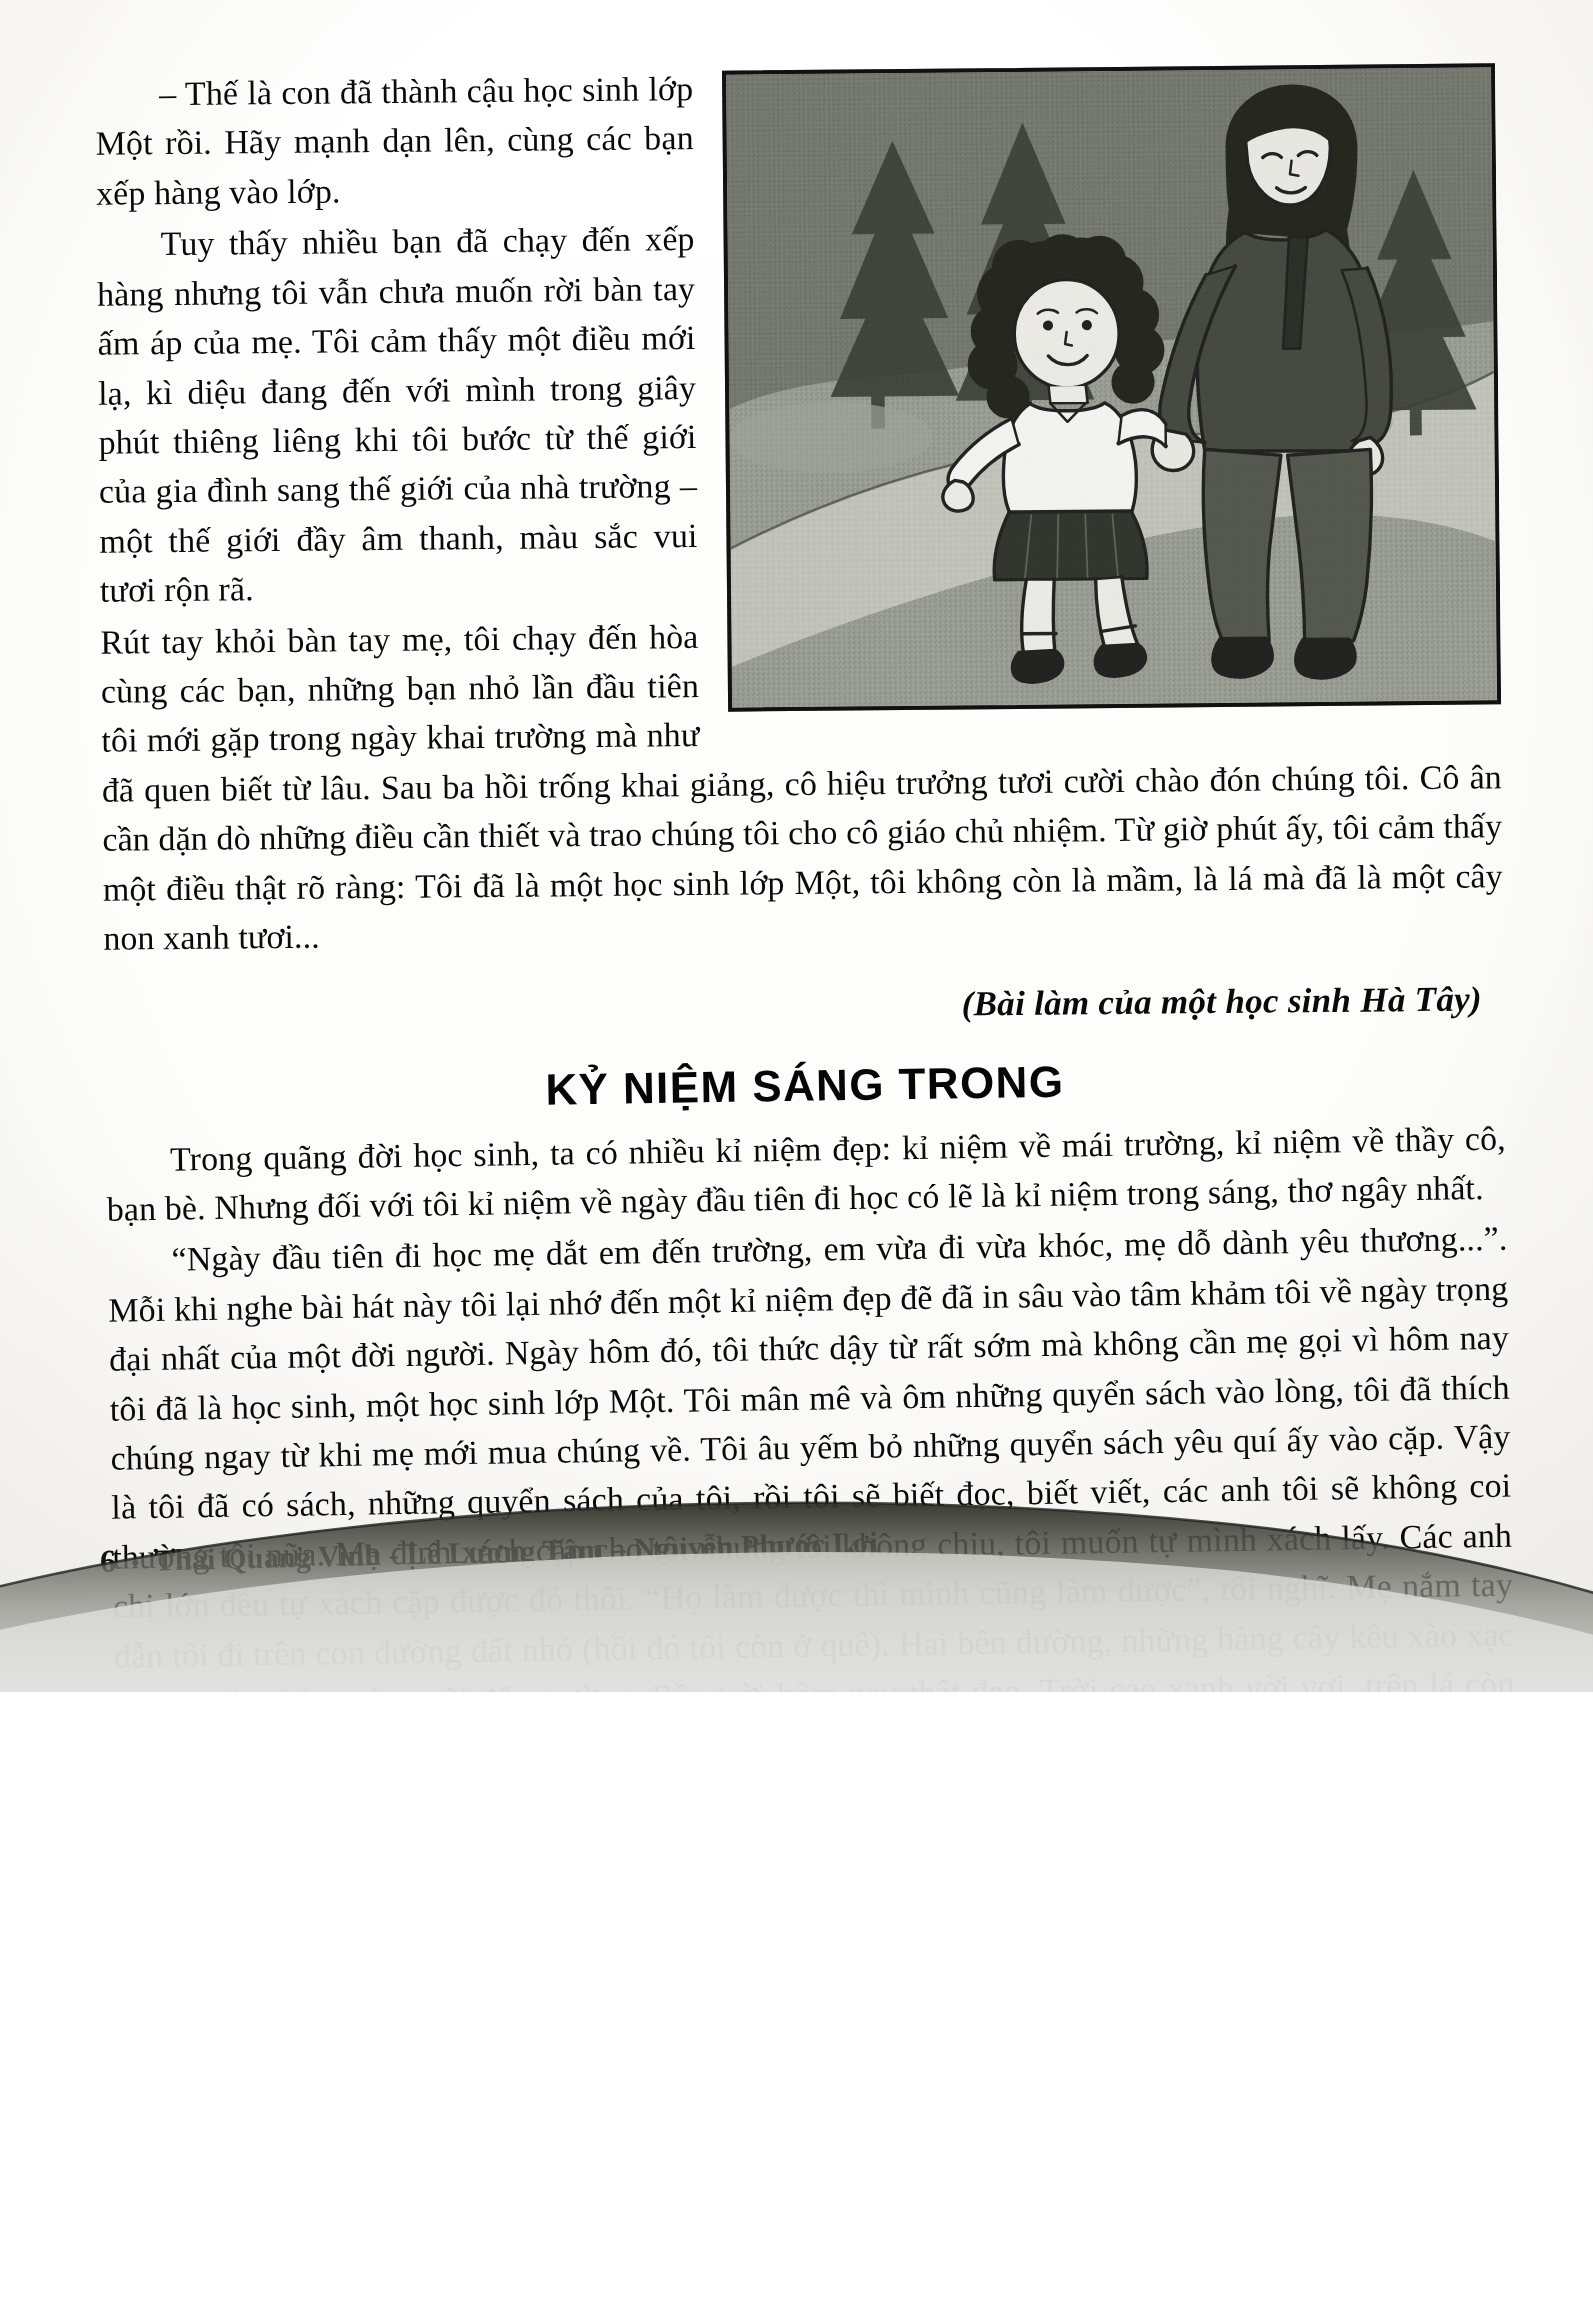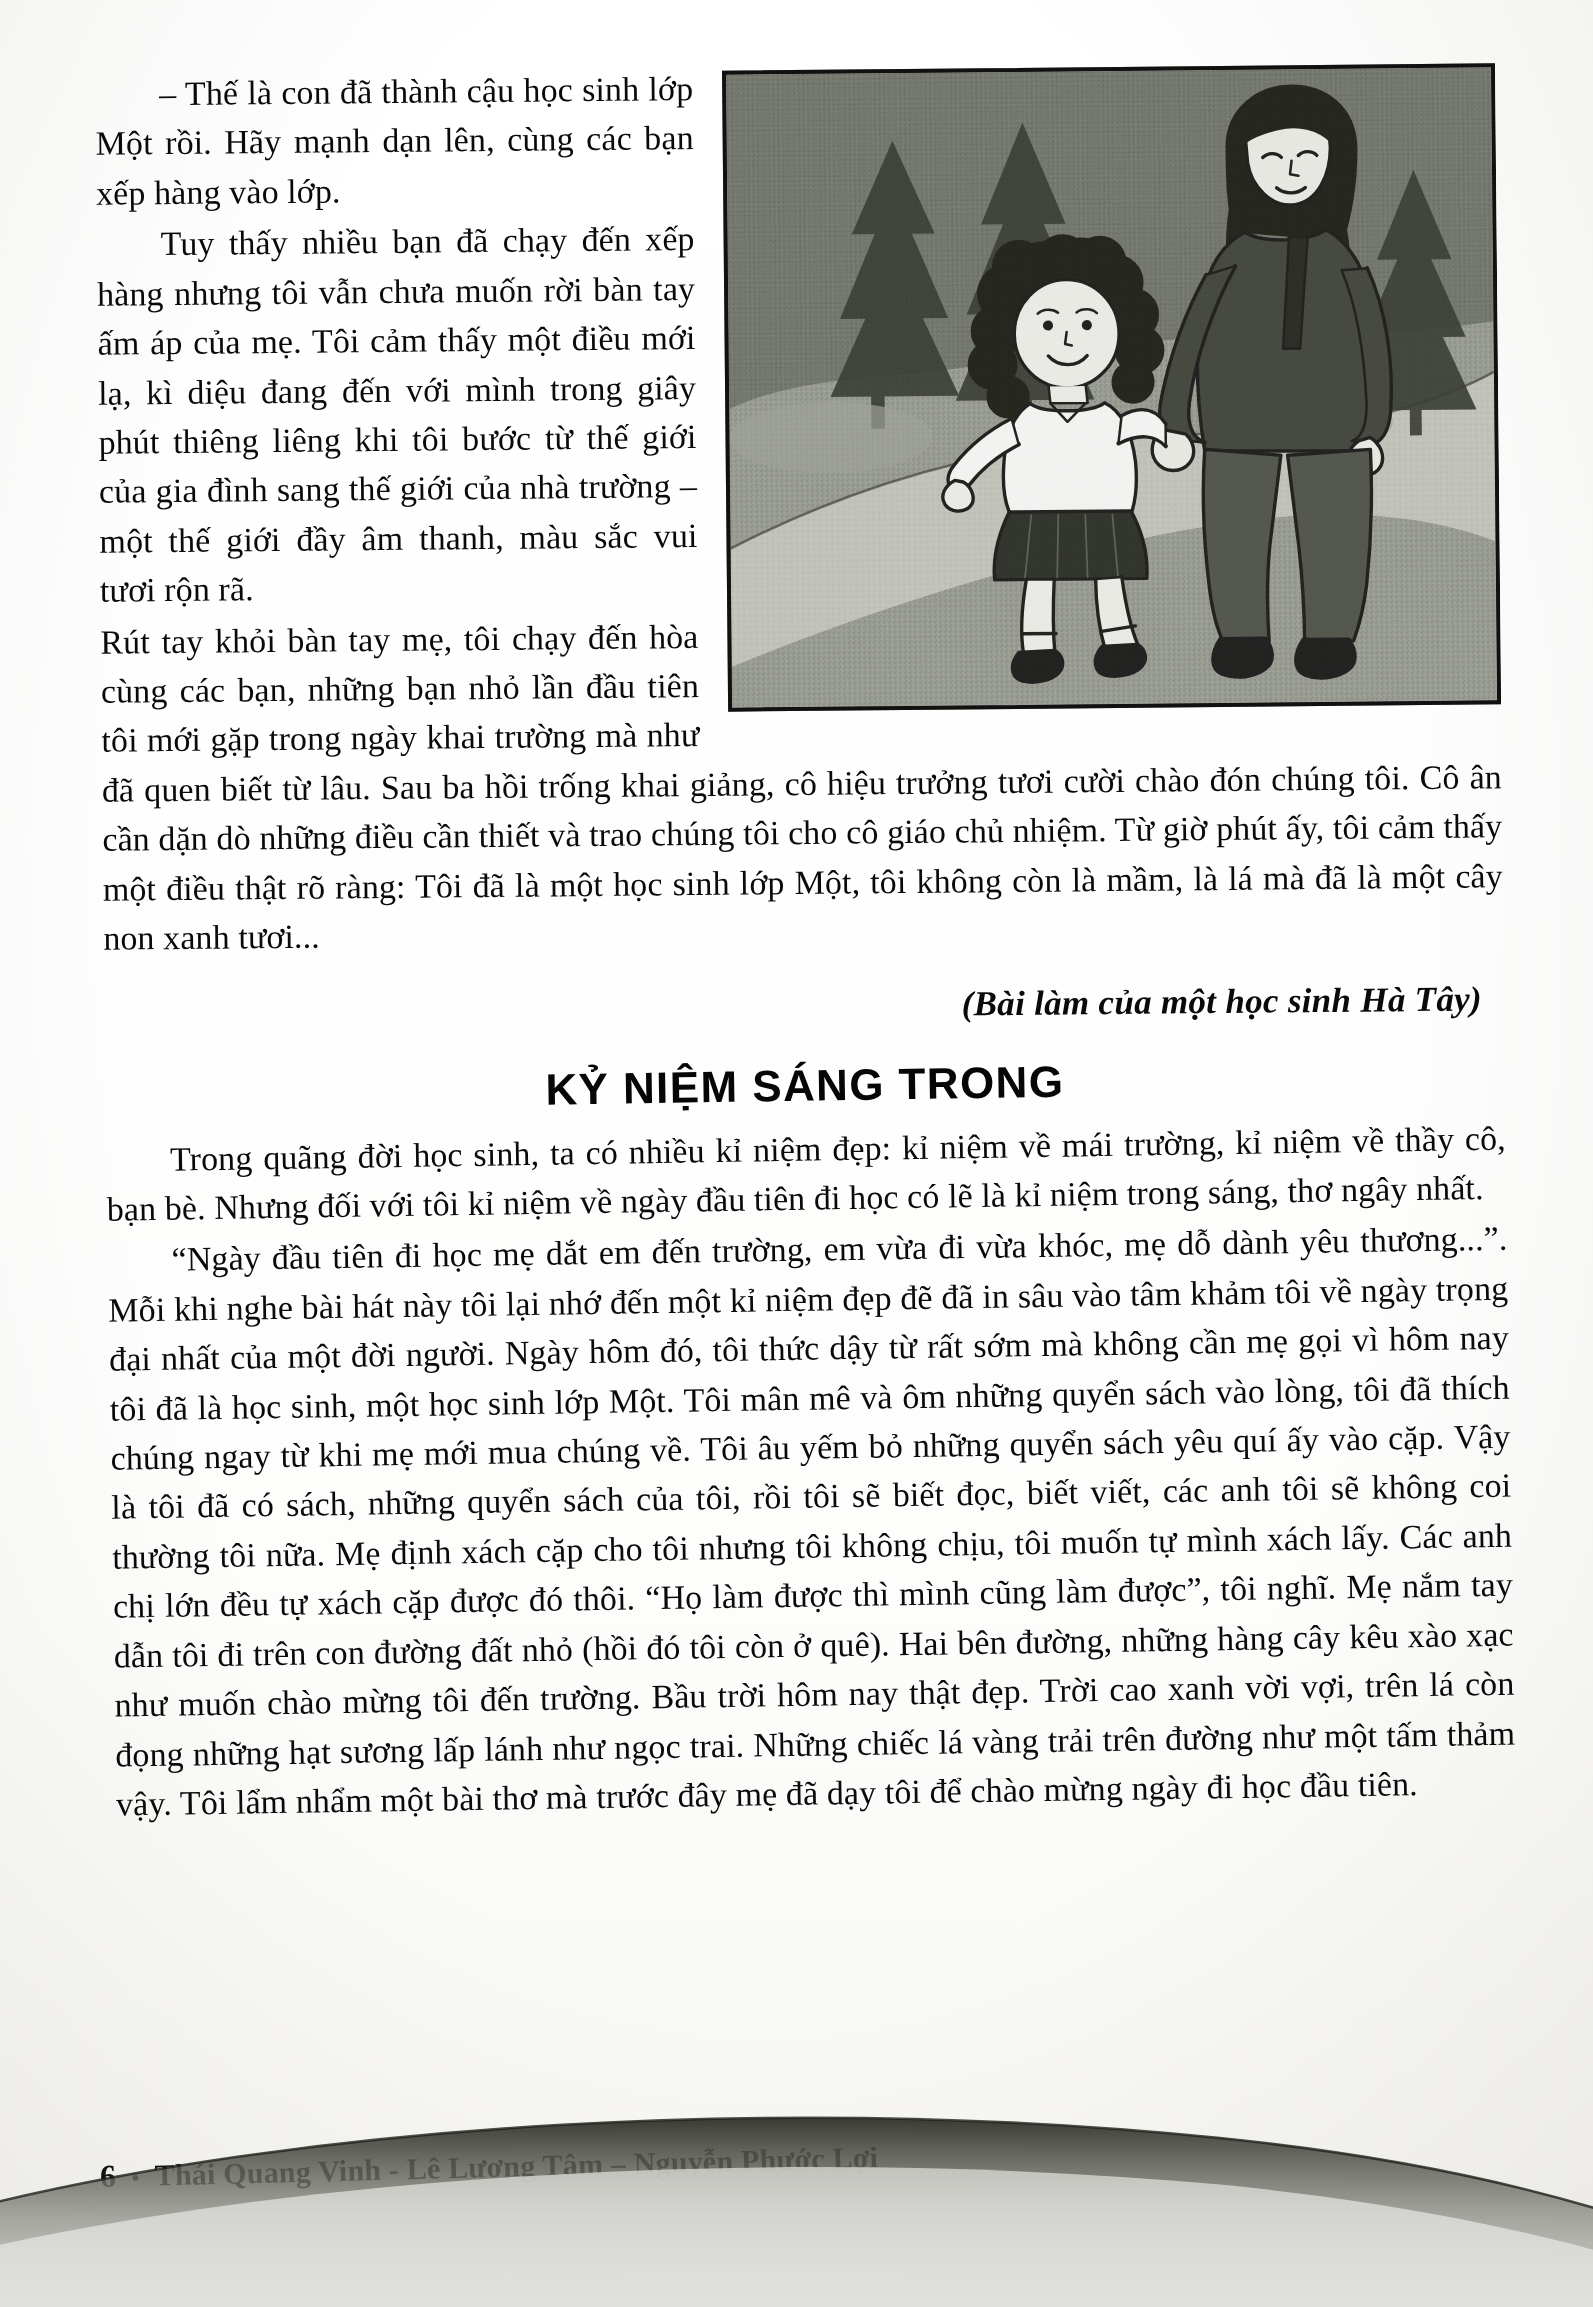--- a/index.html
+++ b/index.html
@@ -7,21 +7,21 @@
     padding: 0;
     background: #ffffff;
   }
   body {
     font-family: "Liberation Serif", "DejaVu Serif", serif;
   }
 
   #page {
     position: relative;
     width: 1593px;
-    height: 2307px;
+    height: 1692px;
     background: #fefefe;
     overflow: hidden;
   }
 
   
   #paper-tone {
     position: absolute;
     inset: 0;
     background:
       radial-gradient(ellipse at 48% 42%, rgba(255,255,255,0) 55%, rgba(218,216,210,0.40) 100%),

